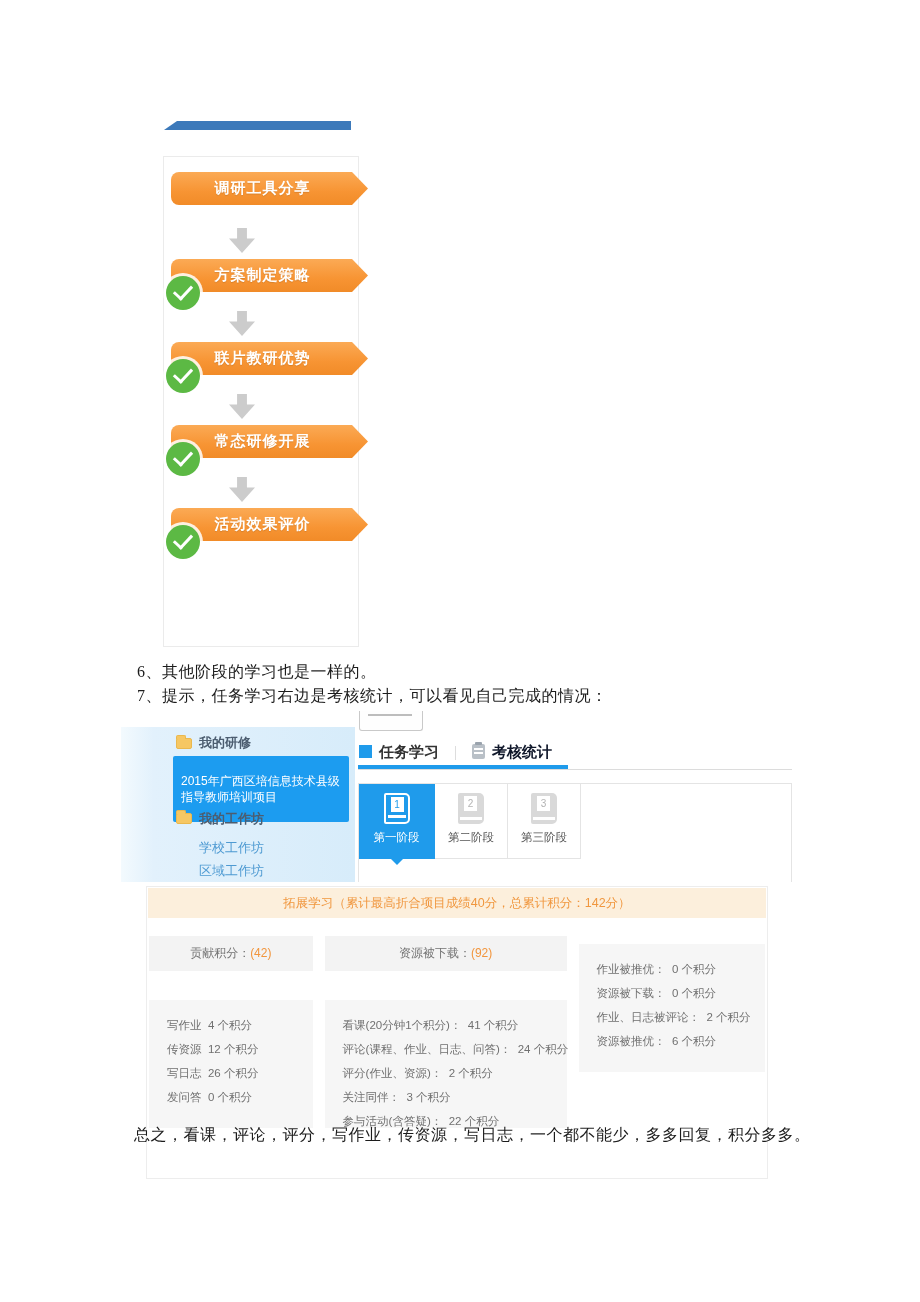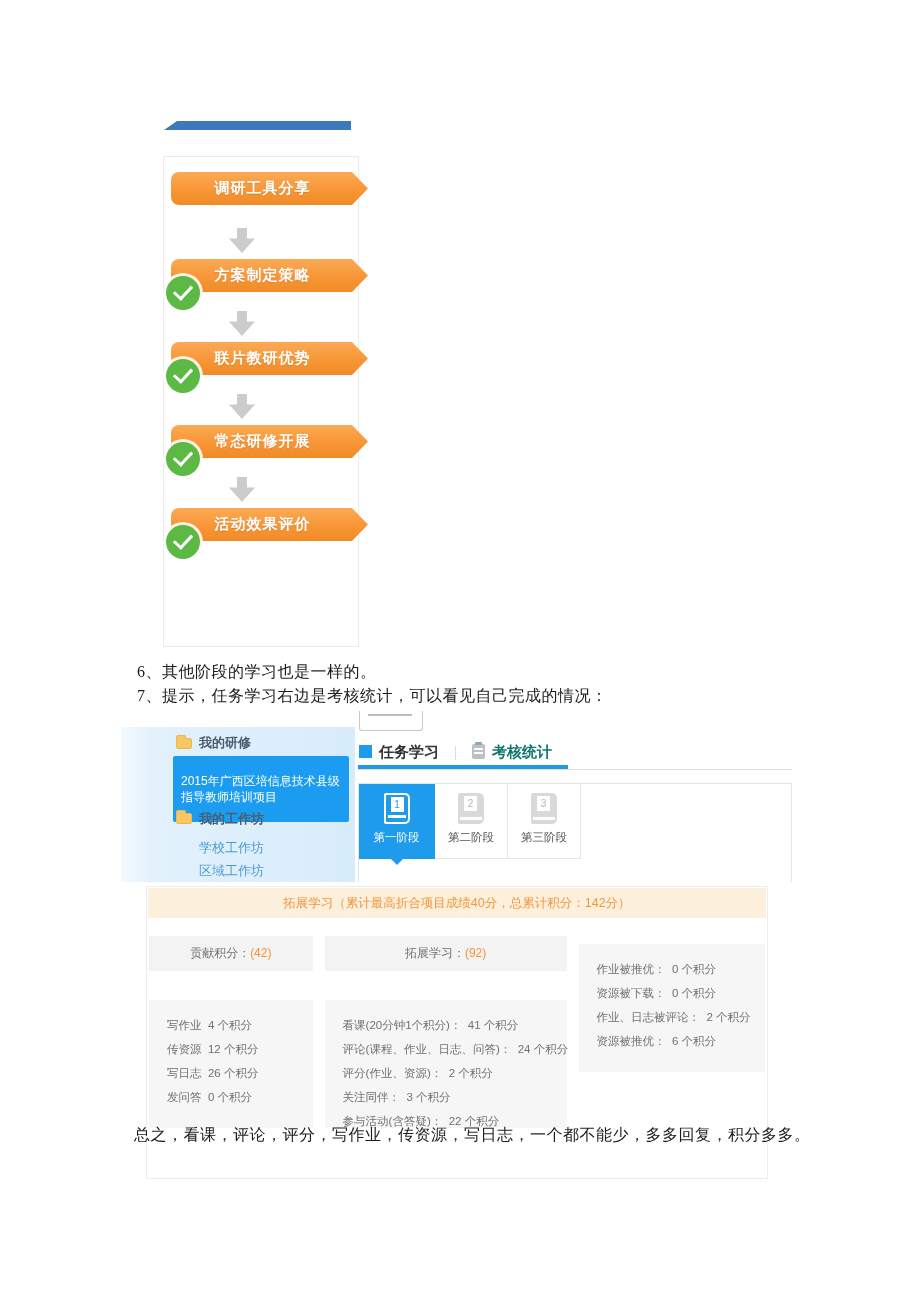--- a/index.html
+++ b/index.html
@@ -132,21 +132,21 @@
   <span class="side-link" style="left:78px;top:135px">区域工作坊</span>
 </div>
 
 <div class="abs partial-btn">
     <i></i>
   </div>
 <div class="abs tab-sq"></div>
 <div class="abs tab-label" style="left:379px;top:743px">任务学习</div>
 <div class="abs tab-div"></div>
 <div class="abs clip-ic"></div>
-<div class="abs tab-label" style="left:492px;top:743px;color:#0f766e">考核统计</div>
+<div class="abs tab-label" style="left:492px;top:743px;color:#0f172a">考核统计</div>
 <div class="abs tab-grayline"></div>
 <div class="abs tab-blueline"></div>
 
 <div class="abs stages">
   <div class="scell active">
     <span class="book">
         <i class="num">1</i>
       </span>
     <span class="slabel">第一阶段</span>
   </div>
@@ -171,21 +171,21 @@
     <div class="tcol c1">
       <div class="thead"><span>贡献积分：</span><span class="val">(42)</span></div>
       <div class="tbody">
         <div class="trow">写作业  4 个积分</div>
         <div class="trow">传资源  12 个积分</div>
         <div class="trow">写日志  26 个积分</div>
         <div class="trow">发问答  0 个积分</div>
       </div>
     </div>
     <div class="tcol c2">
-      <div class="thead"><span>拓展学习：</span><span class="val">(92)</span></div>
+      <div class="thead"><span>资源被下载：</span><span class="val">(92)</span></div>
       <div class="tbody">
         <div class="trow">看课(20分钟1个积分)：  41 个积分</div>
         <div class="trow">评论(课程、作业、日志、问答)：  24 个积分</div>
         <div class="trow">评分(作业、资源)：  2 个积分</div>
         <div class="trow">关注同伴：  3 个积分</div>
         <div class="trow">参与活动(含答疑)：  22 个积分</div>
       </div>
     </div>
     <div class="tcol c3">
       <div class="tbody">

